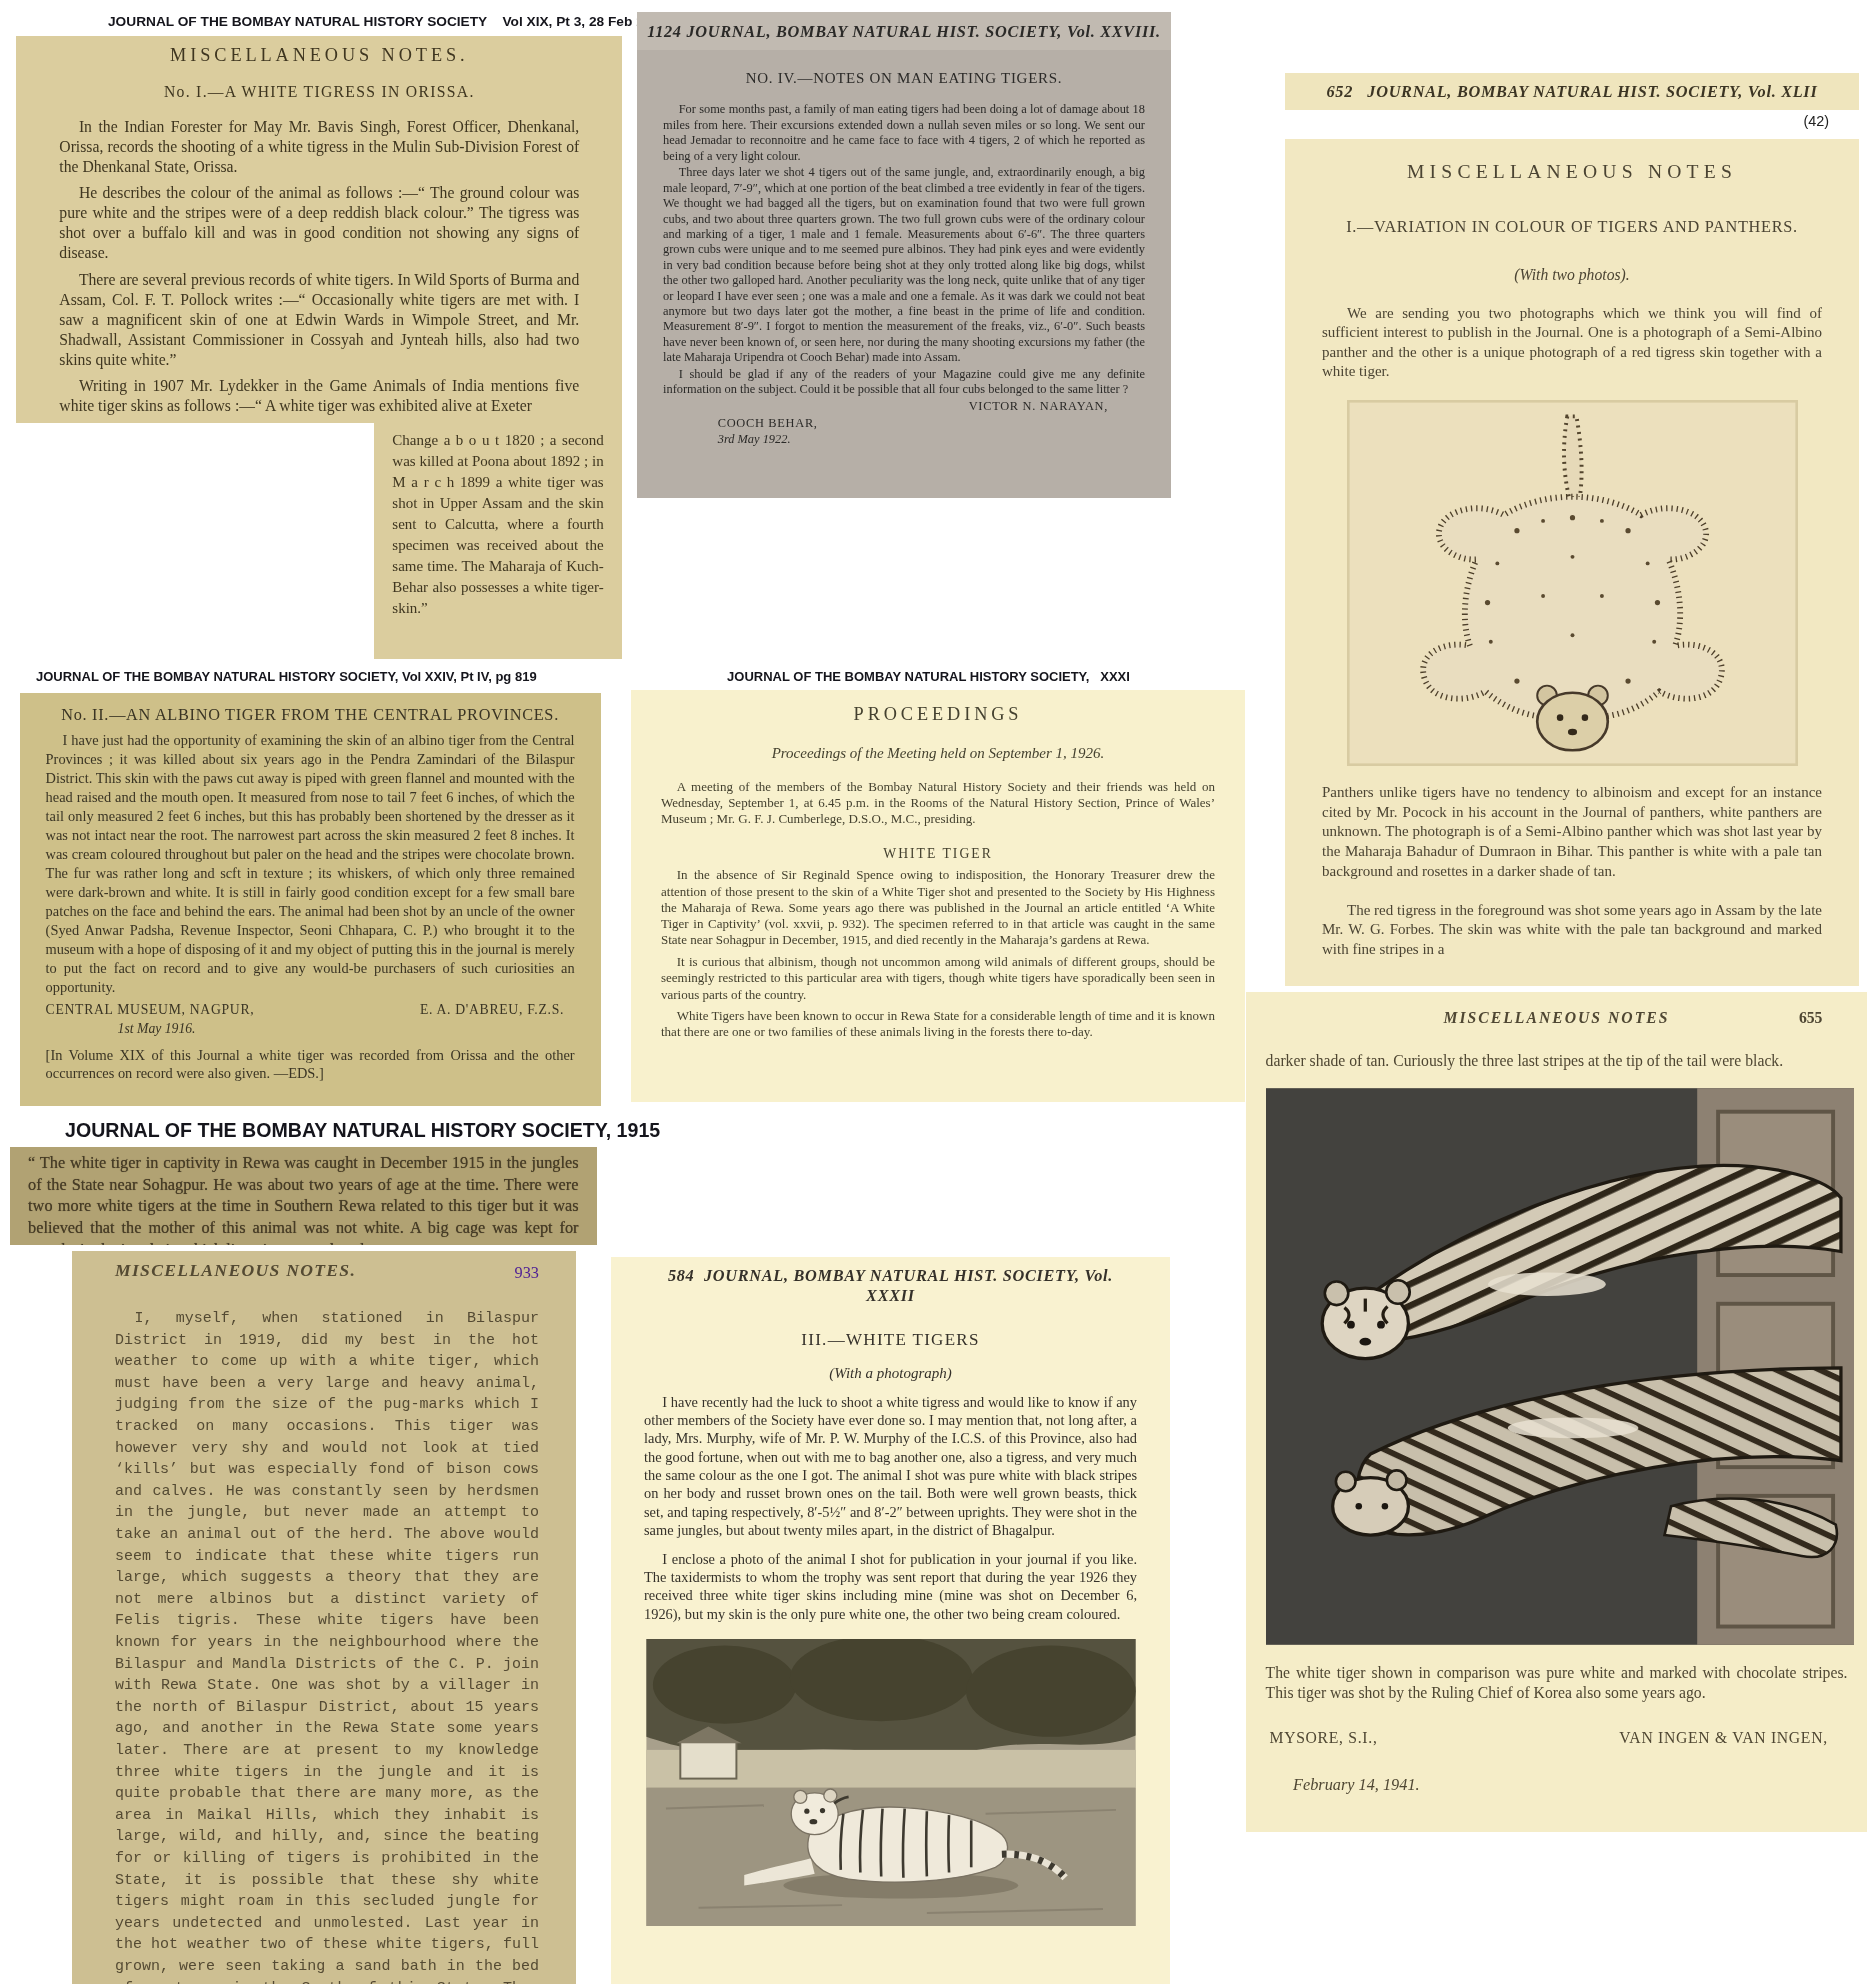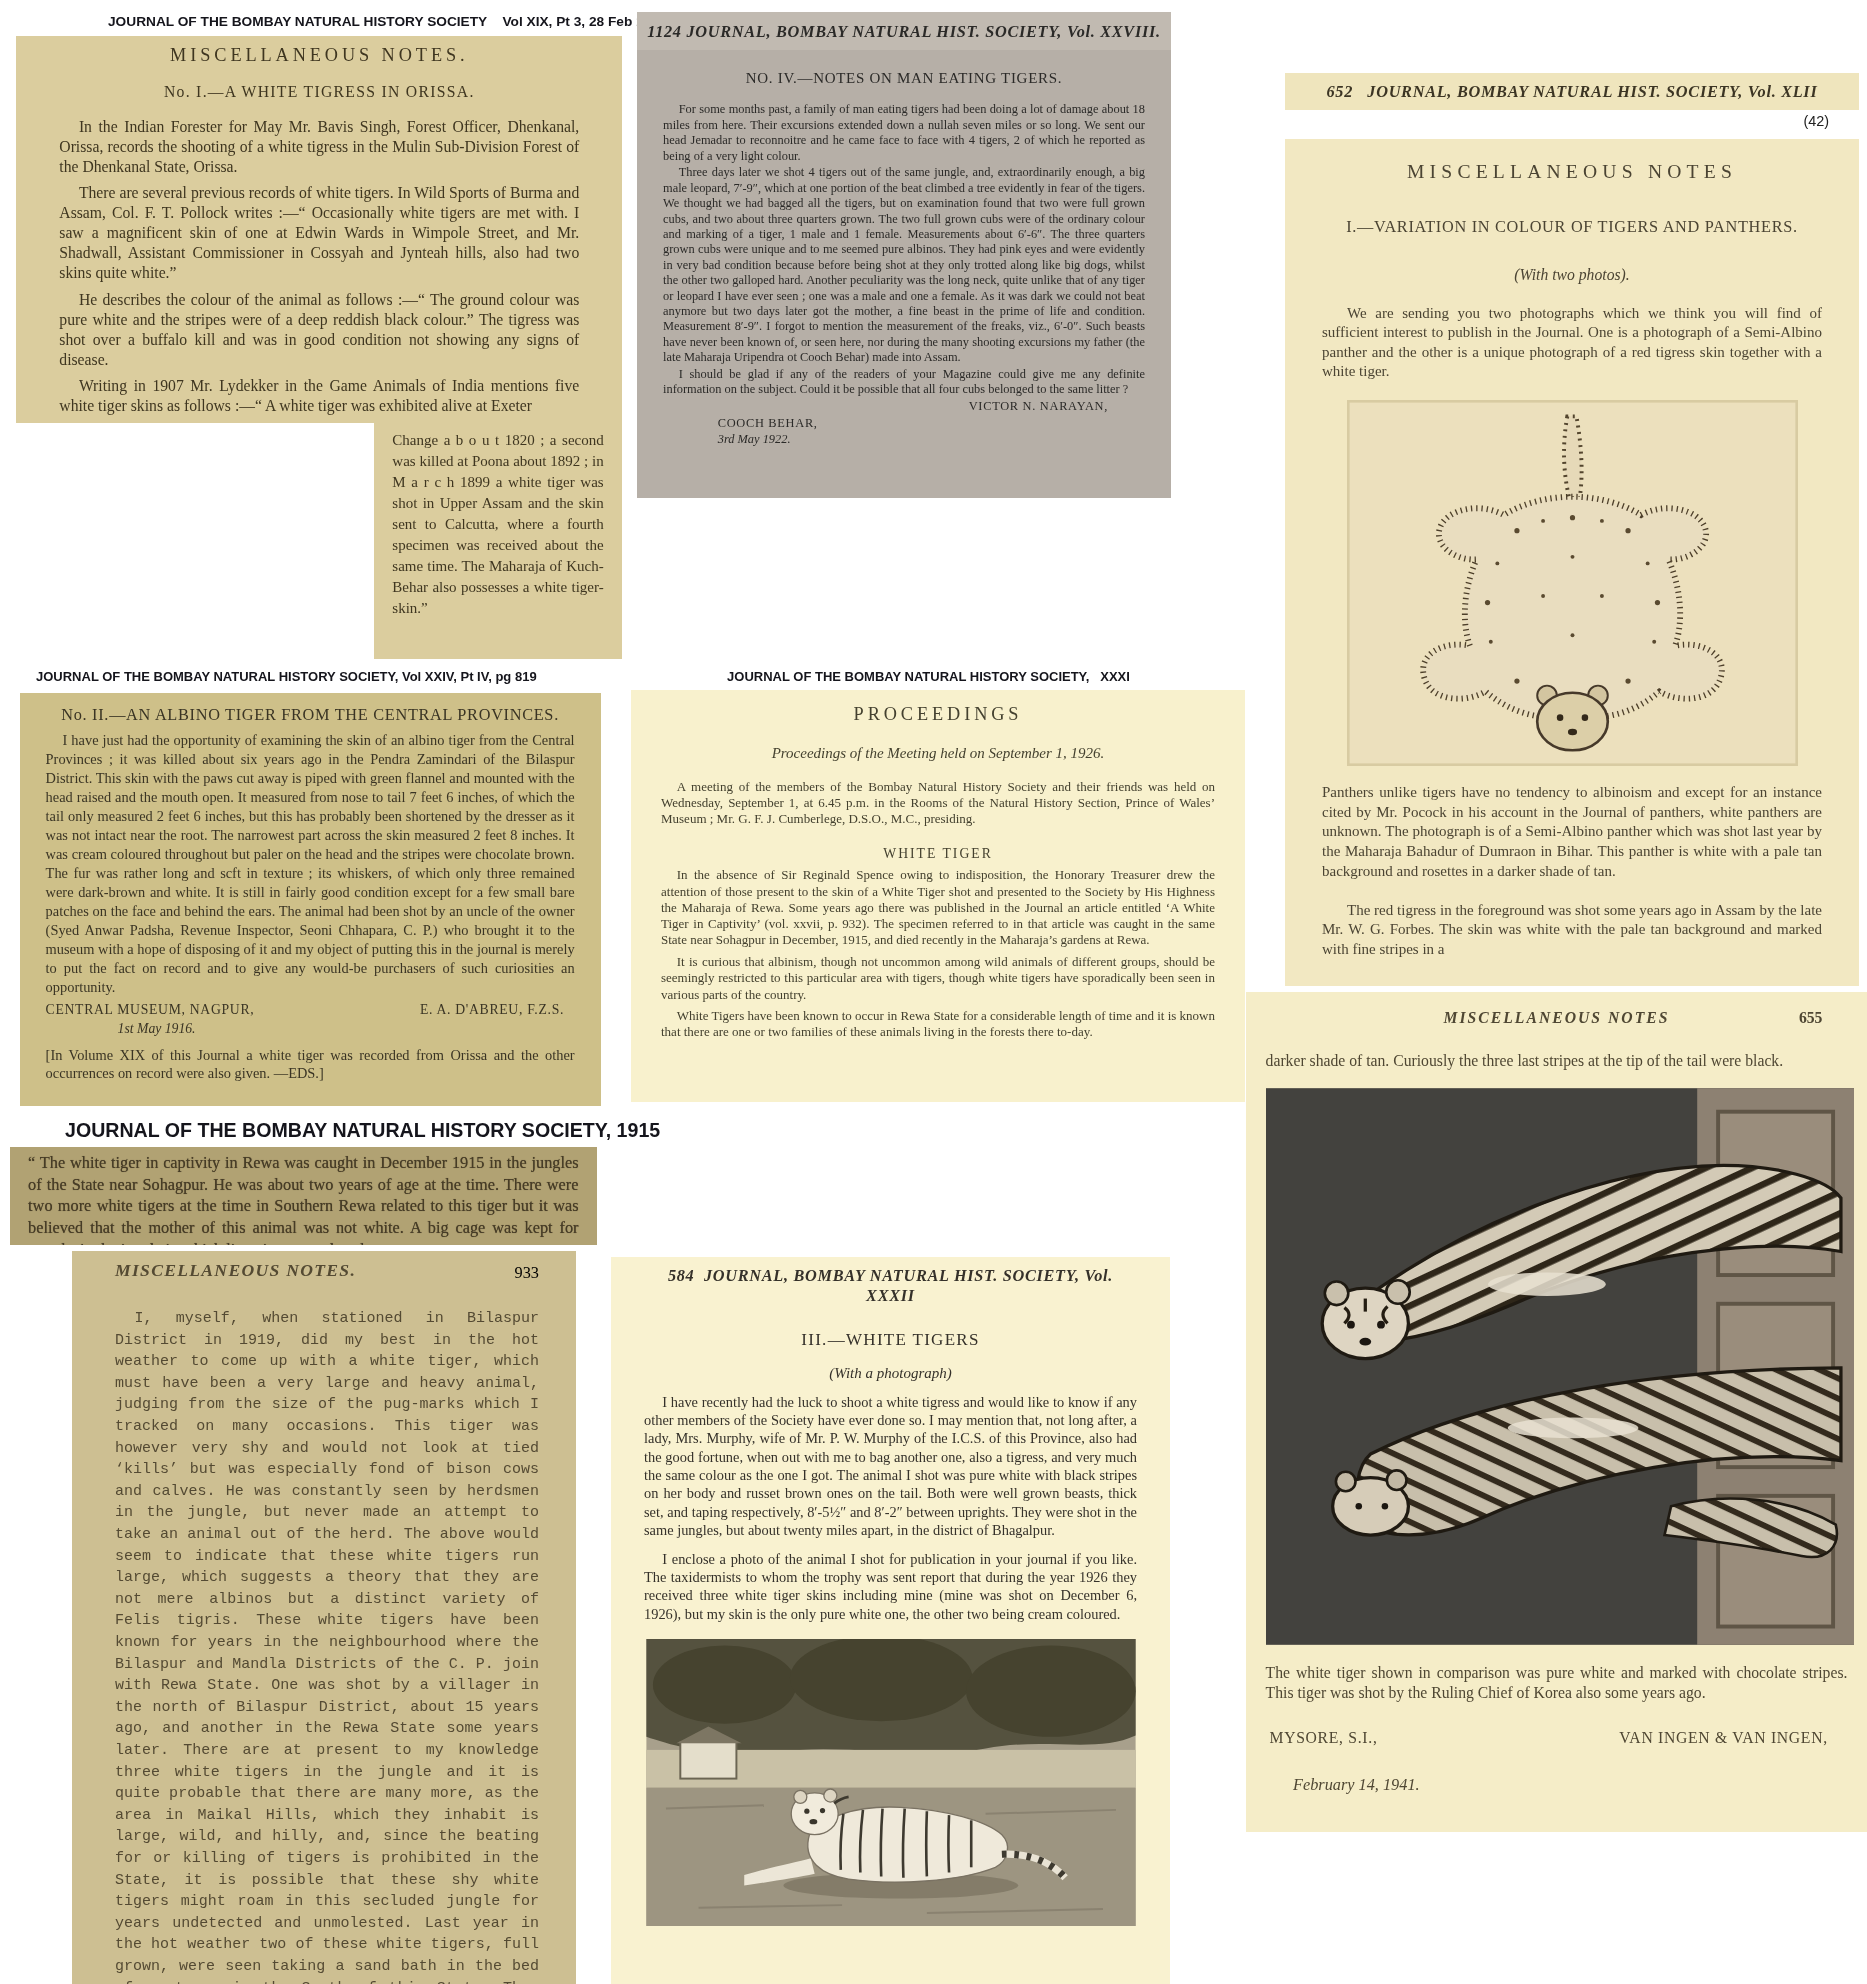--- a/index.html
+++ b/index.html
@@ -86,21 +86,21 @@
   .clip-g{left:9.8px;top:1147px;width:587px;height:98px;background:#b1a273;color:#463c26;
           padding:5.2px 18.3px 0 18.3px;}
   .clip-g p{font-size:16.3px;line-height:21.6px;text-align:justify;
             text-shadow:0 0 0.7px rgba(70,58,36,0.85);}
 
   
   .clip-h{left:72px;top:1251px;width:504px;height:734px;background:#cdbf92;color:#544a33;
           padding:9.1px 37px 0 43px;}
   .h-headrow{position:relative;height:26px;}
   .h-title{font-style:italic;font-weight:700;font-size:17.6px;letter-spacing:1.3px;}
-  .h-page{position:absolute;right:0;top:2.6px;font-size:16.3px;color:#000000;}
+  .h-page{position:absolute;right:0;top:2.6px;font-size:16.3px;color:#4c1d95;}
   .clip-h p.body{font-size:15px;line-height:21.6px;text-indent:19.6px;margin-top:22px;text-align:justify;font-family:Liberation Mono, monospace;}
   .h-sig{text-align:right;font-size:16.3px;letter-spacing:1.3px;margin-top:17px;padding-right:26px;}
 
   
   .clip-i{left:611px;top:1257px;width:559px;height:728px;background:#f9f2d0;color:#35312a;
           padding:9.1px 33px 0 33px;}
   .i-head{font-style:italic;font-weight:700;font-size:16.3px;letter-spacing:0.7px;text-align:center;}
   .clip-i h3{font-size:17px;font-weight:400;letter-spacing:1.3px;text-align:center;margin:23.5px 0 0 0;}
   .i-photonote{font-style:italic;font-size:15px;text-align:center;margin-top:15.7px;}
   .clip-i p.body{font-size:14.4px;line-height:18.3px;text-indent:18.3px;margin-top:10.5px;}
@@ -118,22 +118,22 @@
 
   <div class="scan-label lbl-a">JOURNAL OF THE BOMBAY NATURAL HISTORY SOCIETY&nbsp;&nbsp;&nbsp; Vol XIX, Pt 3, 28 Feb 1910</div>
   <div class="scan-label lbl-e">JOURNAL OF THE BOMBAY NATURAL HISTORY SOCIETY, Vol XXIV, Pt IV, pg 819</div>
   <div class="scan-label lbl-f">JOURNAL OF THE BOMBAY NATURAL HISTORY SOCIETY,&nbsp;&nbsp;&nbsp;XXXI</div>
   <div class="scan-label lbl-g">JOURNAL OF THE BOMBAY NATURAL HISTORY SOCIETY, 1915</div>
 
   <section class="clip clip-a">
     <h2>MISCELLANEOUS NOTES.</h2>
     <h3>No. I.—A WHITE TIGRESS IN ORISSA.</h3>
     <p class="just">In the Indian Forester for May Mr. Bavis Singh, Forest Officer, Dhenkanal, Orissa, records the shooting of a white tigress in the Mulin Sub-Division Forest of the Dhenkanal State, Orissa.</p>
+    <p class="just">He describes the colour of the animal as follows :—“ The ground colour was pure white and the stripes were of a deep reddish black colour.” The tigress was shot over a buffalo kill and was in good condition not showing any signs of disease.</p>
     <p class="just">There are several previous records of white tigers. In Wild Sports of Burma and Assam, Col. F. T. Pollock writes :—“ Occasionally white tigers are met with. I saw a magnificent skin of one at Edwin Wards in Wimpole Street, and Mr. Shadwall, Assistant Commissioner in Cossyah and Jynteah hills, also had two skins quite white.”</p>
-    <p class="just">He describes the colour of the animal as follows :—“ The ground colour was pure white and the stripes were of a deep reddish black colour.” The tigress was shot over a buffalo kill and was in good condition not showing any signs of disease.</p>
     <p class="just">Writing in 1907 Mr. Lydekker in the Game Animals of India mentions five white tiger skins as follows :—“ A white tiger was exhibited alive at Exeter</p>
   </section>
   <section class="clip clip-a-col">
     <p>Change a b o u t 1820 ; a second was killed at Poona about 1892 ; in M a r c h 1899 a white tiger was shot in Upper Assam and the skin sent to Calcutta, where a fourth specimen was received about the same time. The Maharaja of Kuch-Behar also possesses a white tiger-skin.”</p>
   </section>
 
   <section class="clip clip-b">
     <div class="b-head">1124 JOURNAL, BOMBAY NATURAL HIST. SOCIETY, Vol. XXVIII.</div>
     <h3>NO. IV.—NOTES ON MAN EATING TIGERS.</h3>
     <div class="body">

